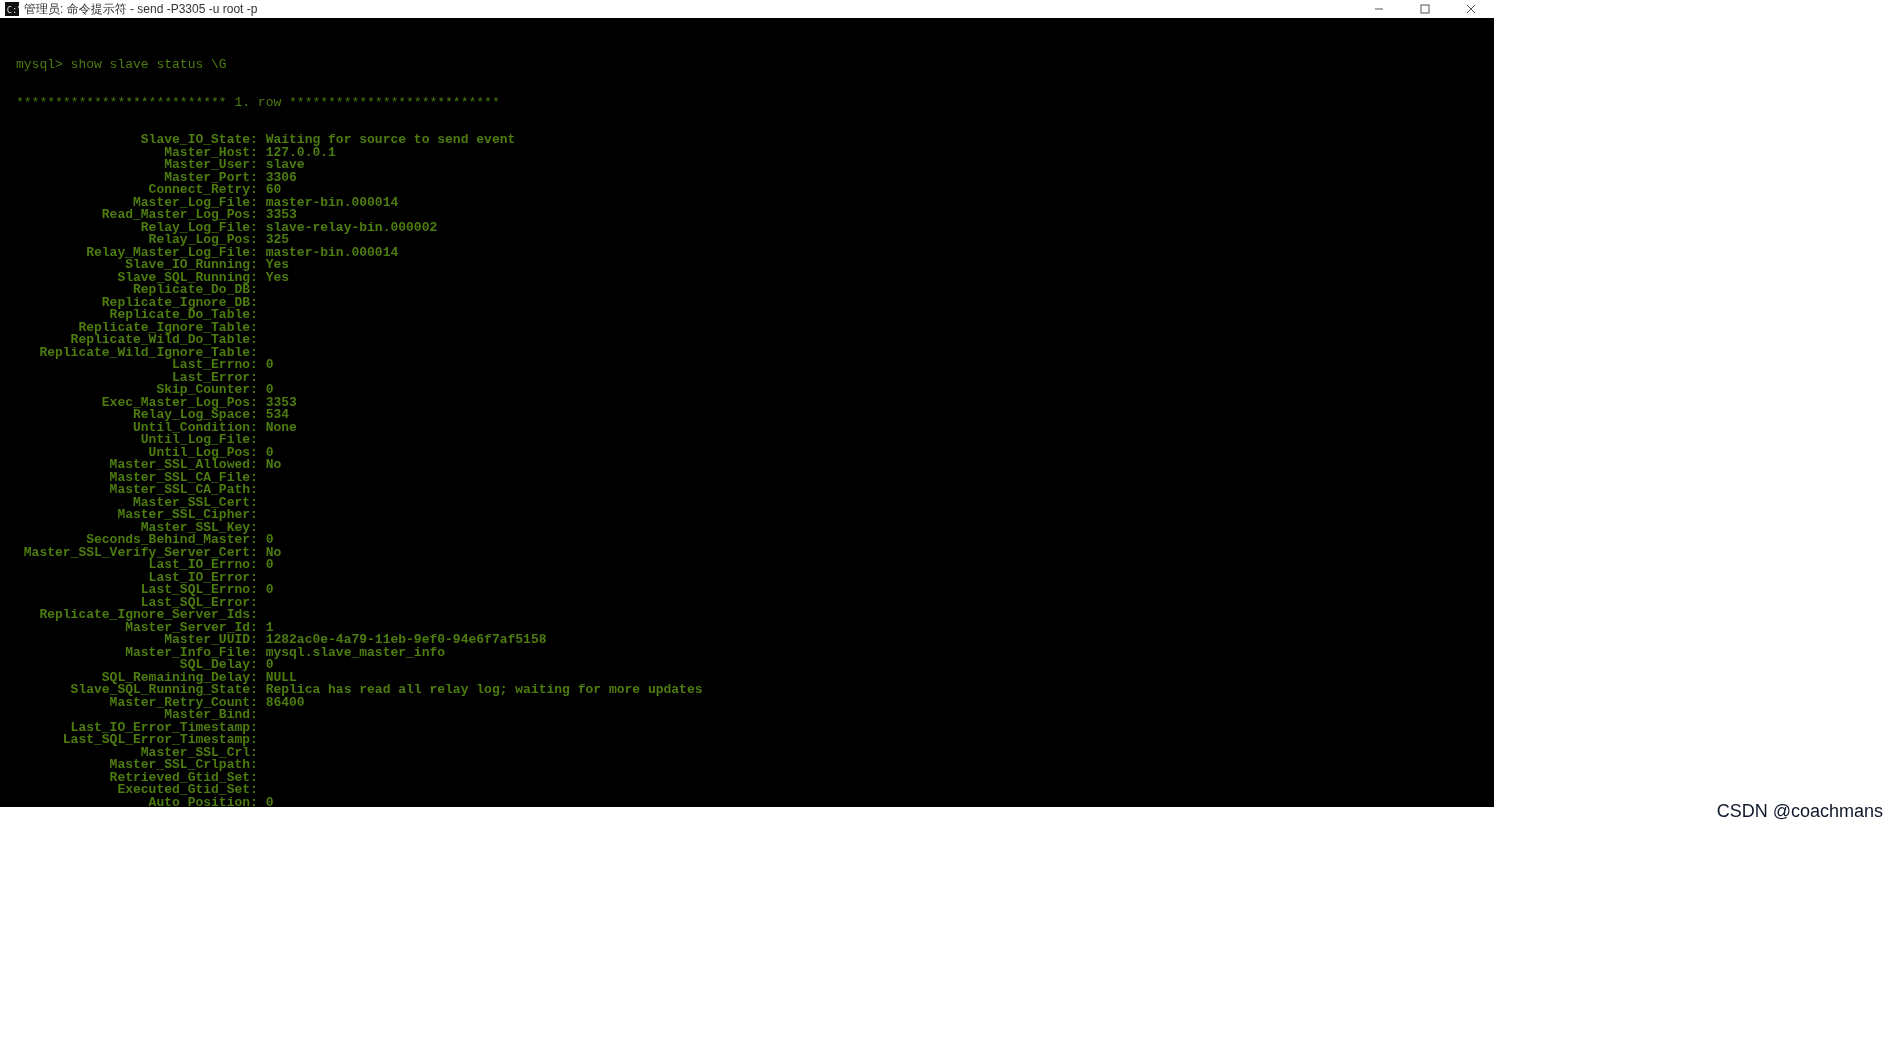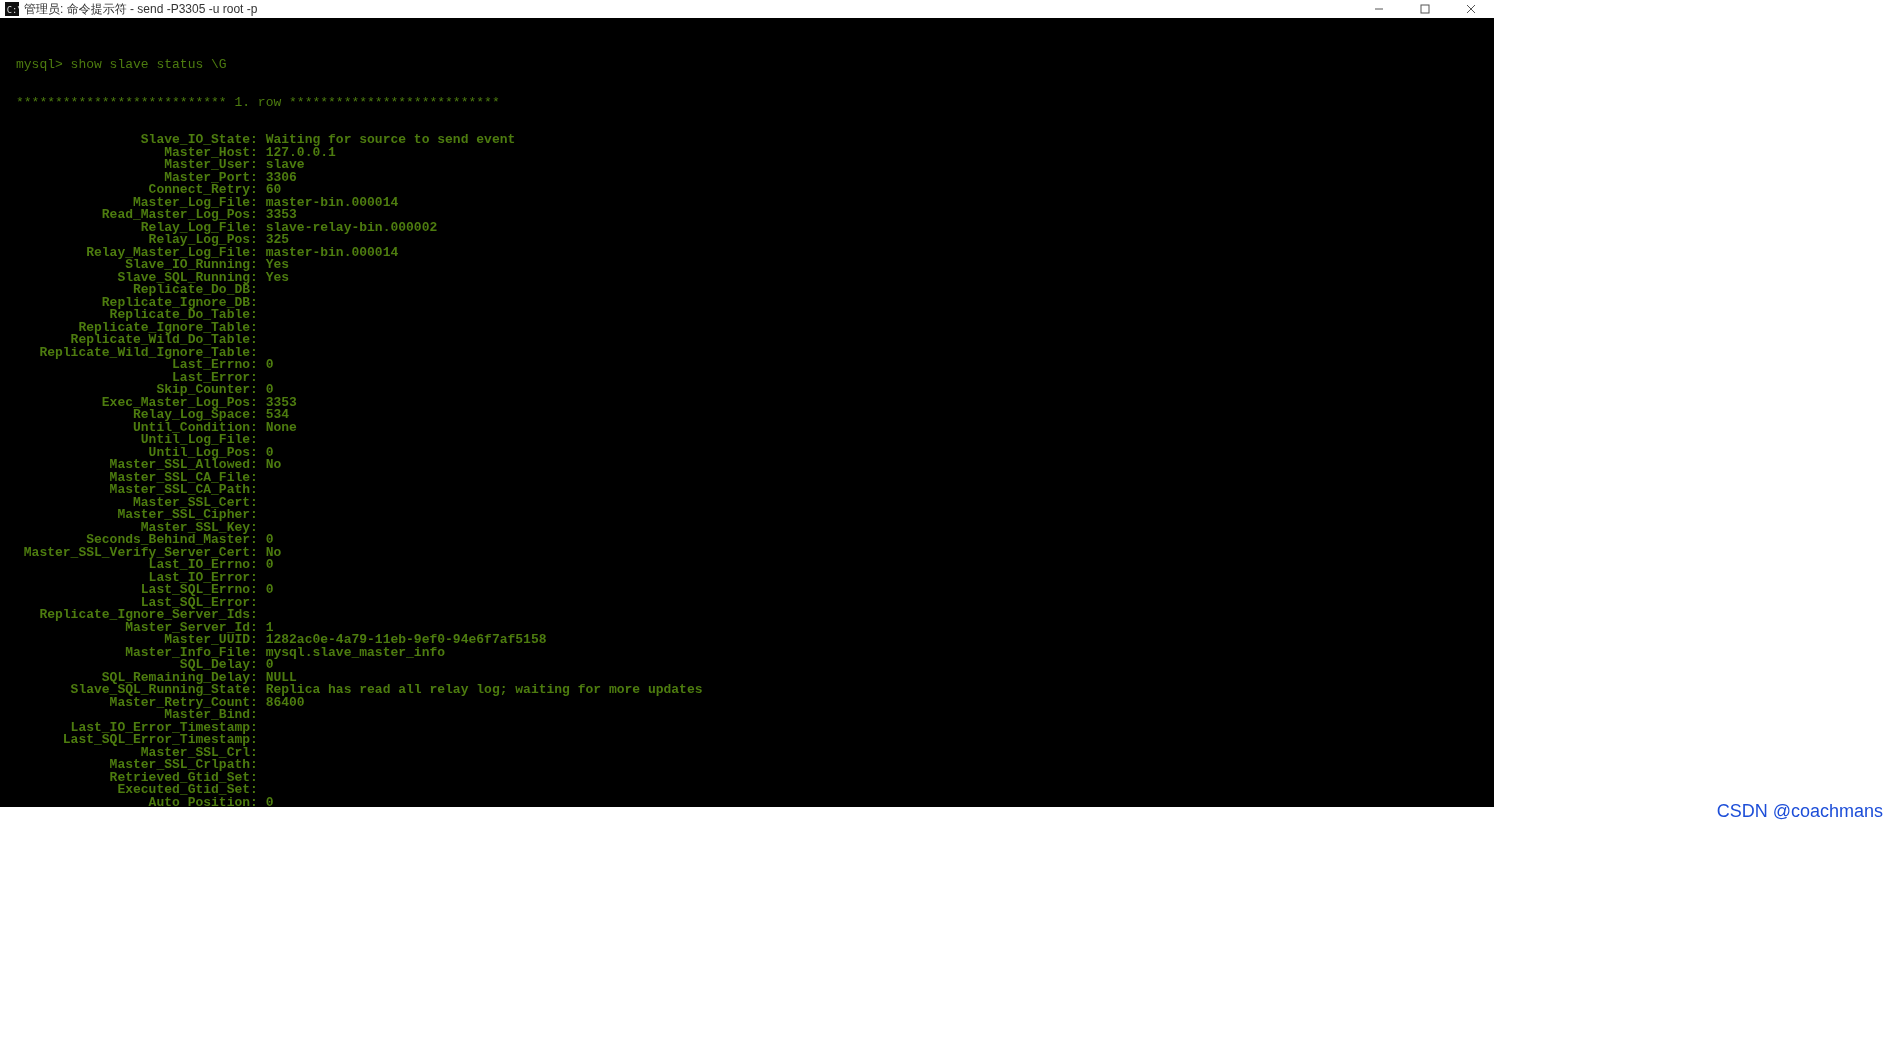--- a/index.html
+++ b/index.html
@@ -64,21 +64,21 @@
   .kv-line {
     white-space: pre;
     font-weight: bold;
   }
   .watermark {
     position: absolute;
     right: 20px;
     bottom: 218px;
     font-family: "Microsoft YaHei", "Segoe UI", sans-serif;
     font-size: 18px;
-    color: #1d4ed8;
+    color: #0f172a;
   }
 </style>
 </head>
 <body>
 
 <div class="window">
 
   <div class="title-bar">
     <span class="title-icon">
       <svg viewBox="0 0 16 16">

